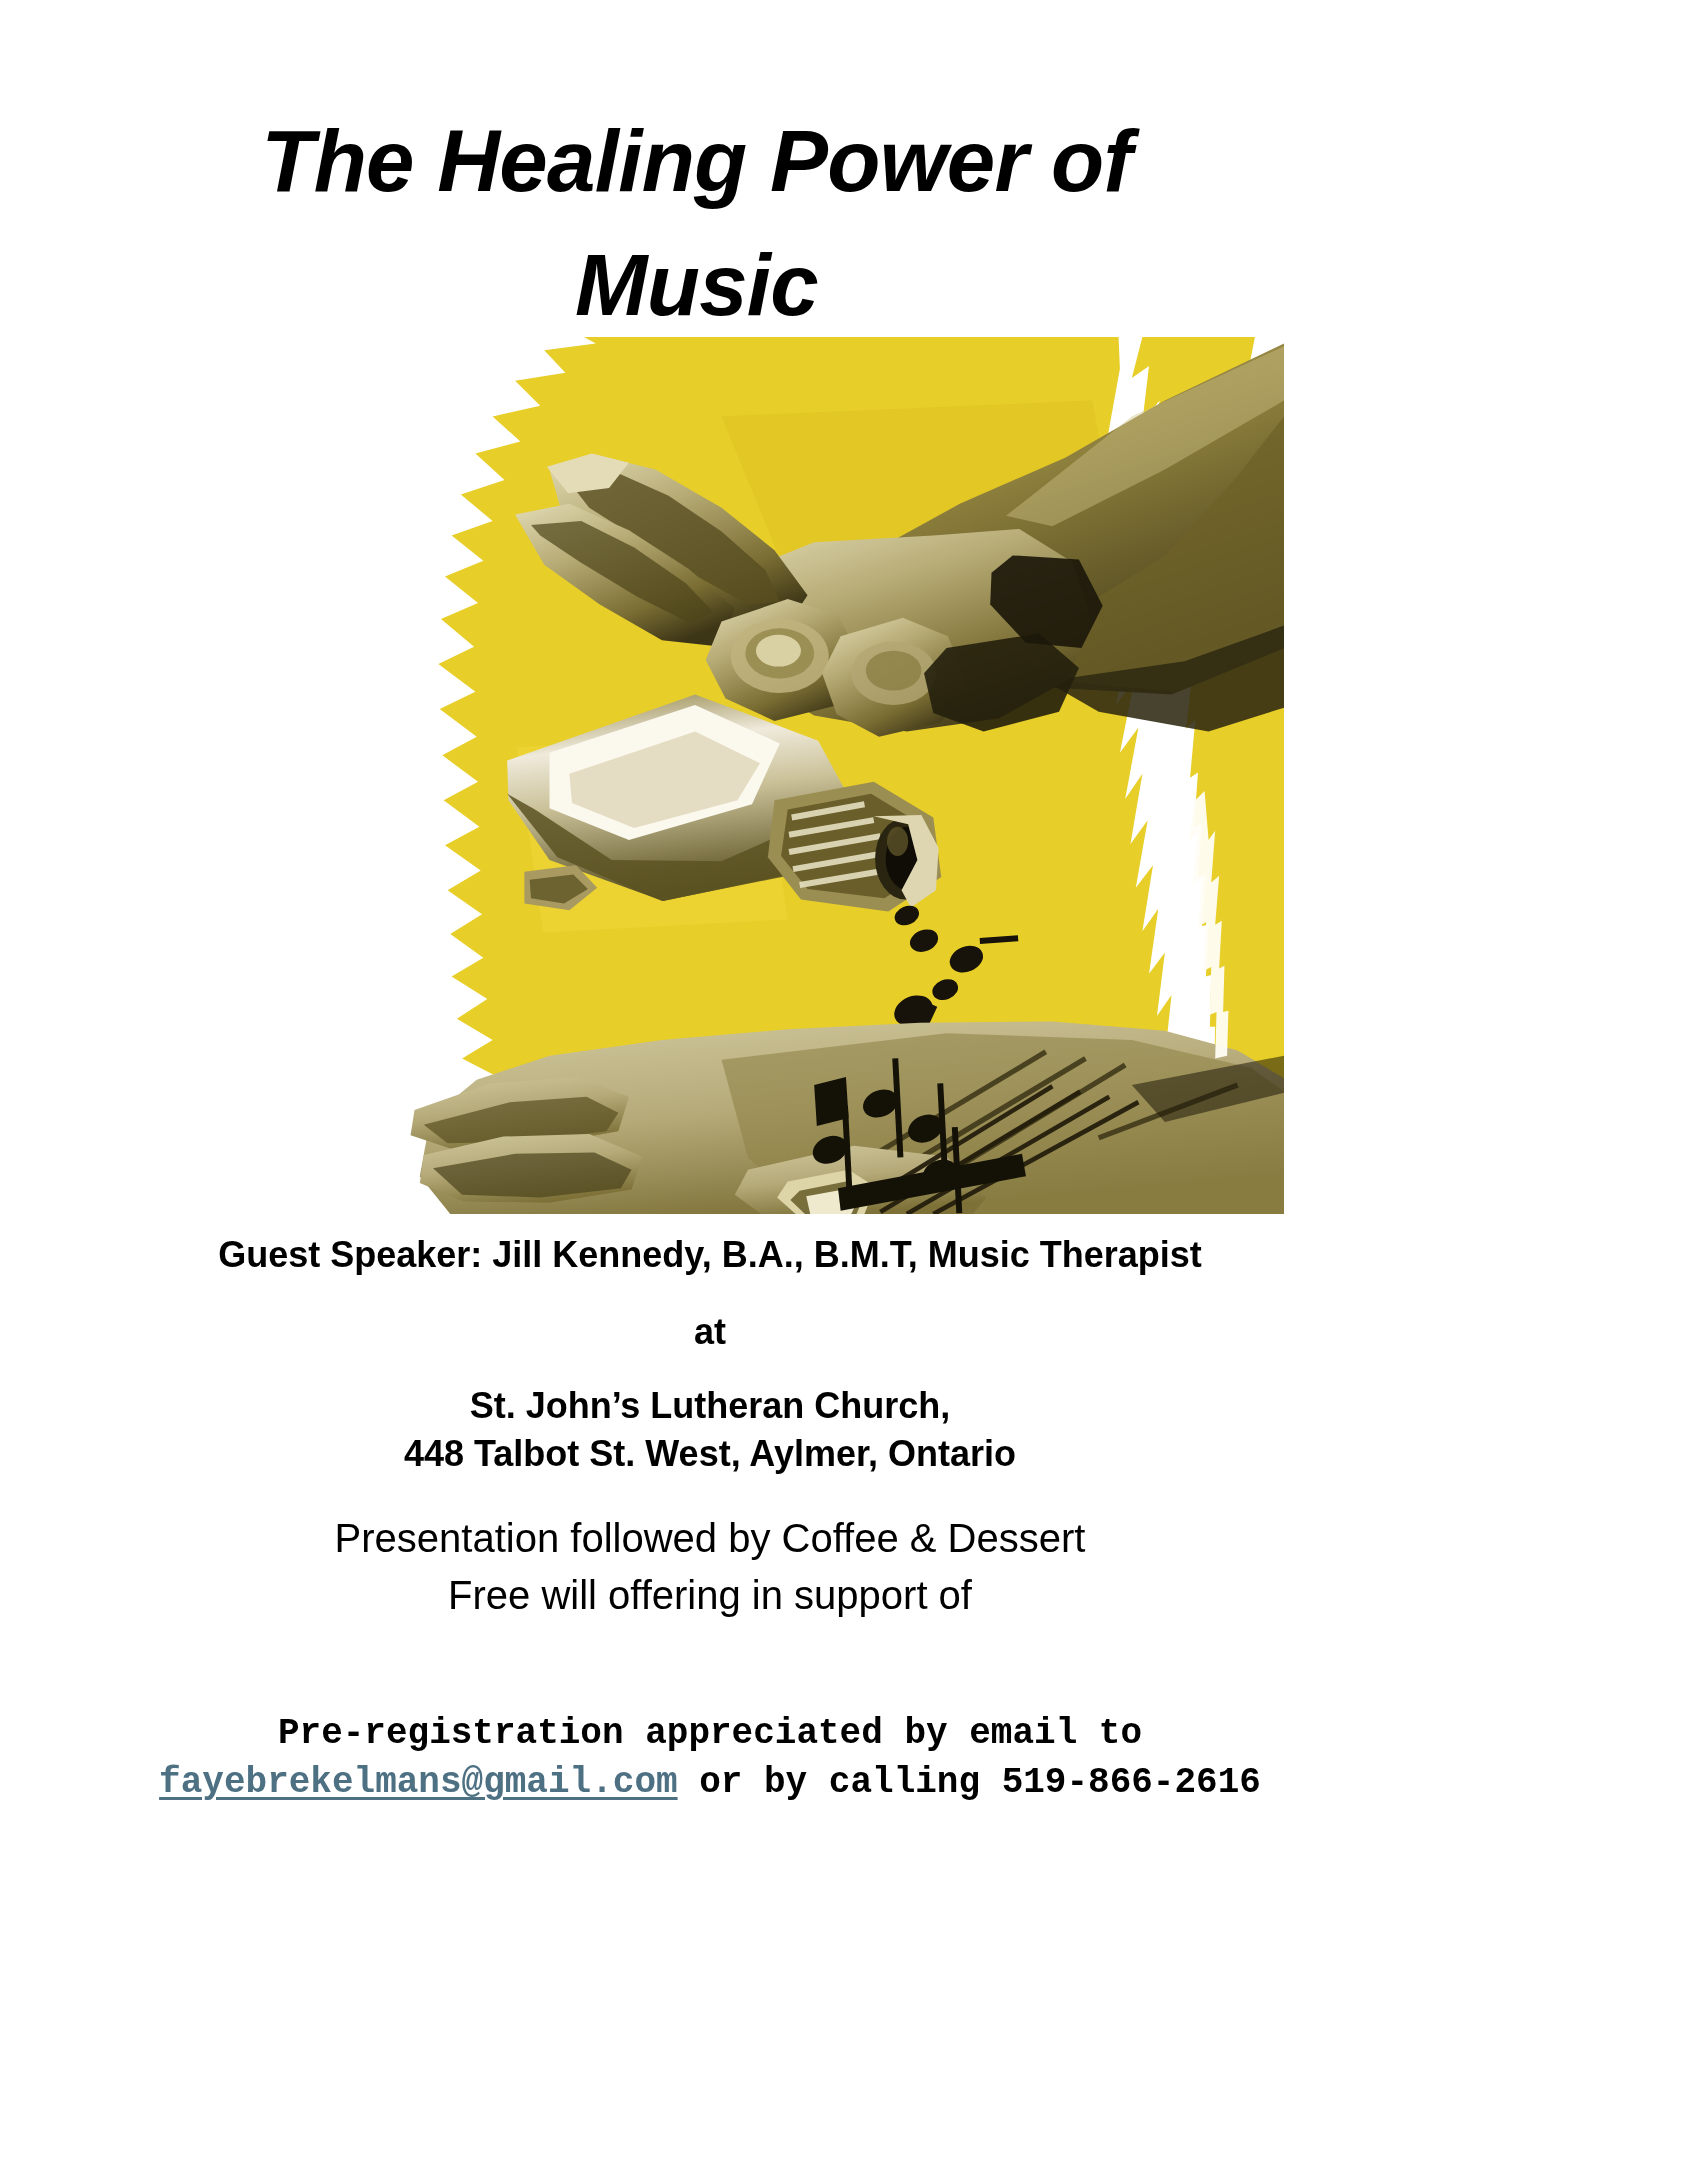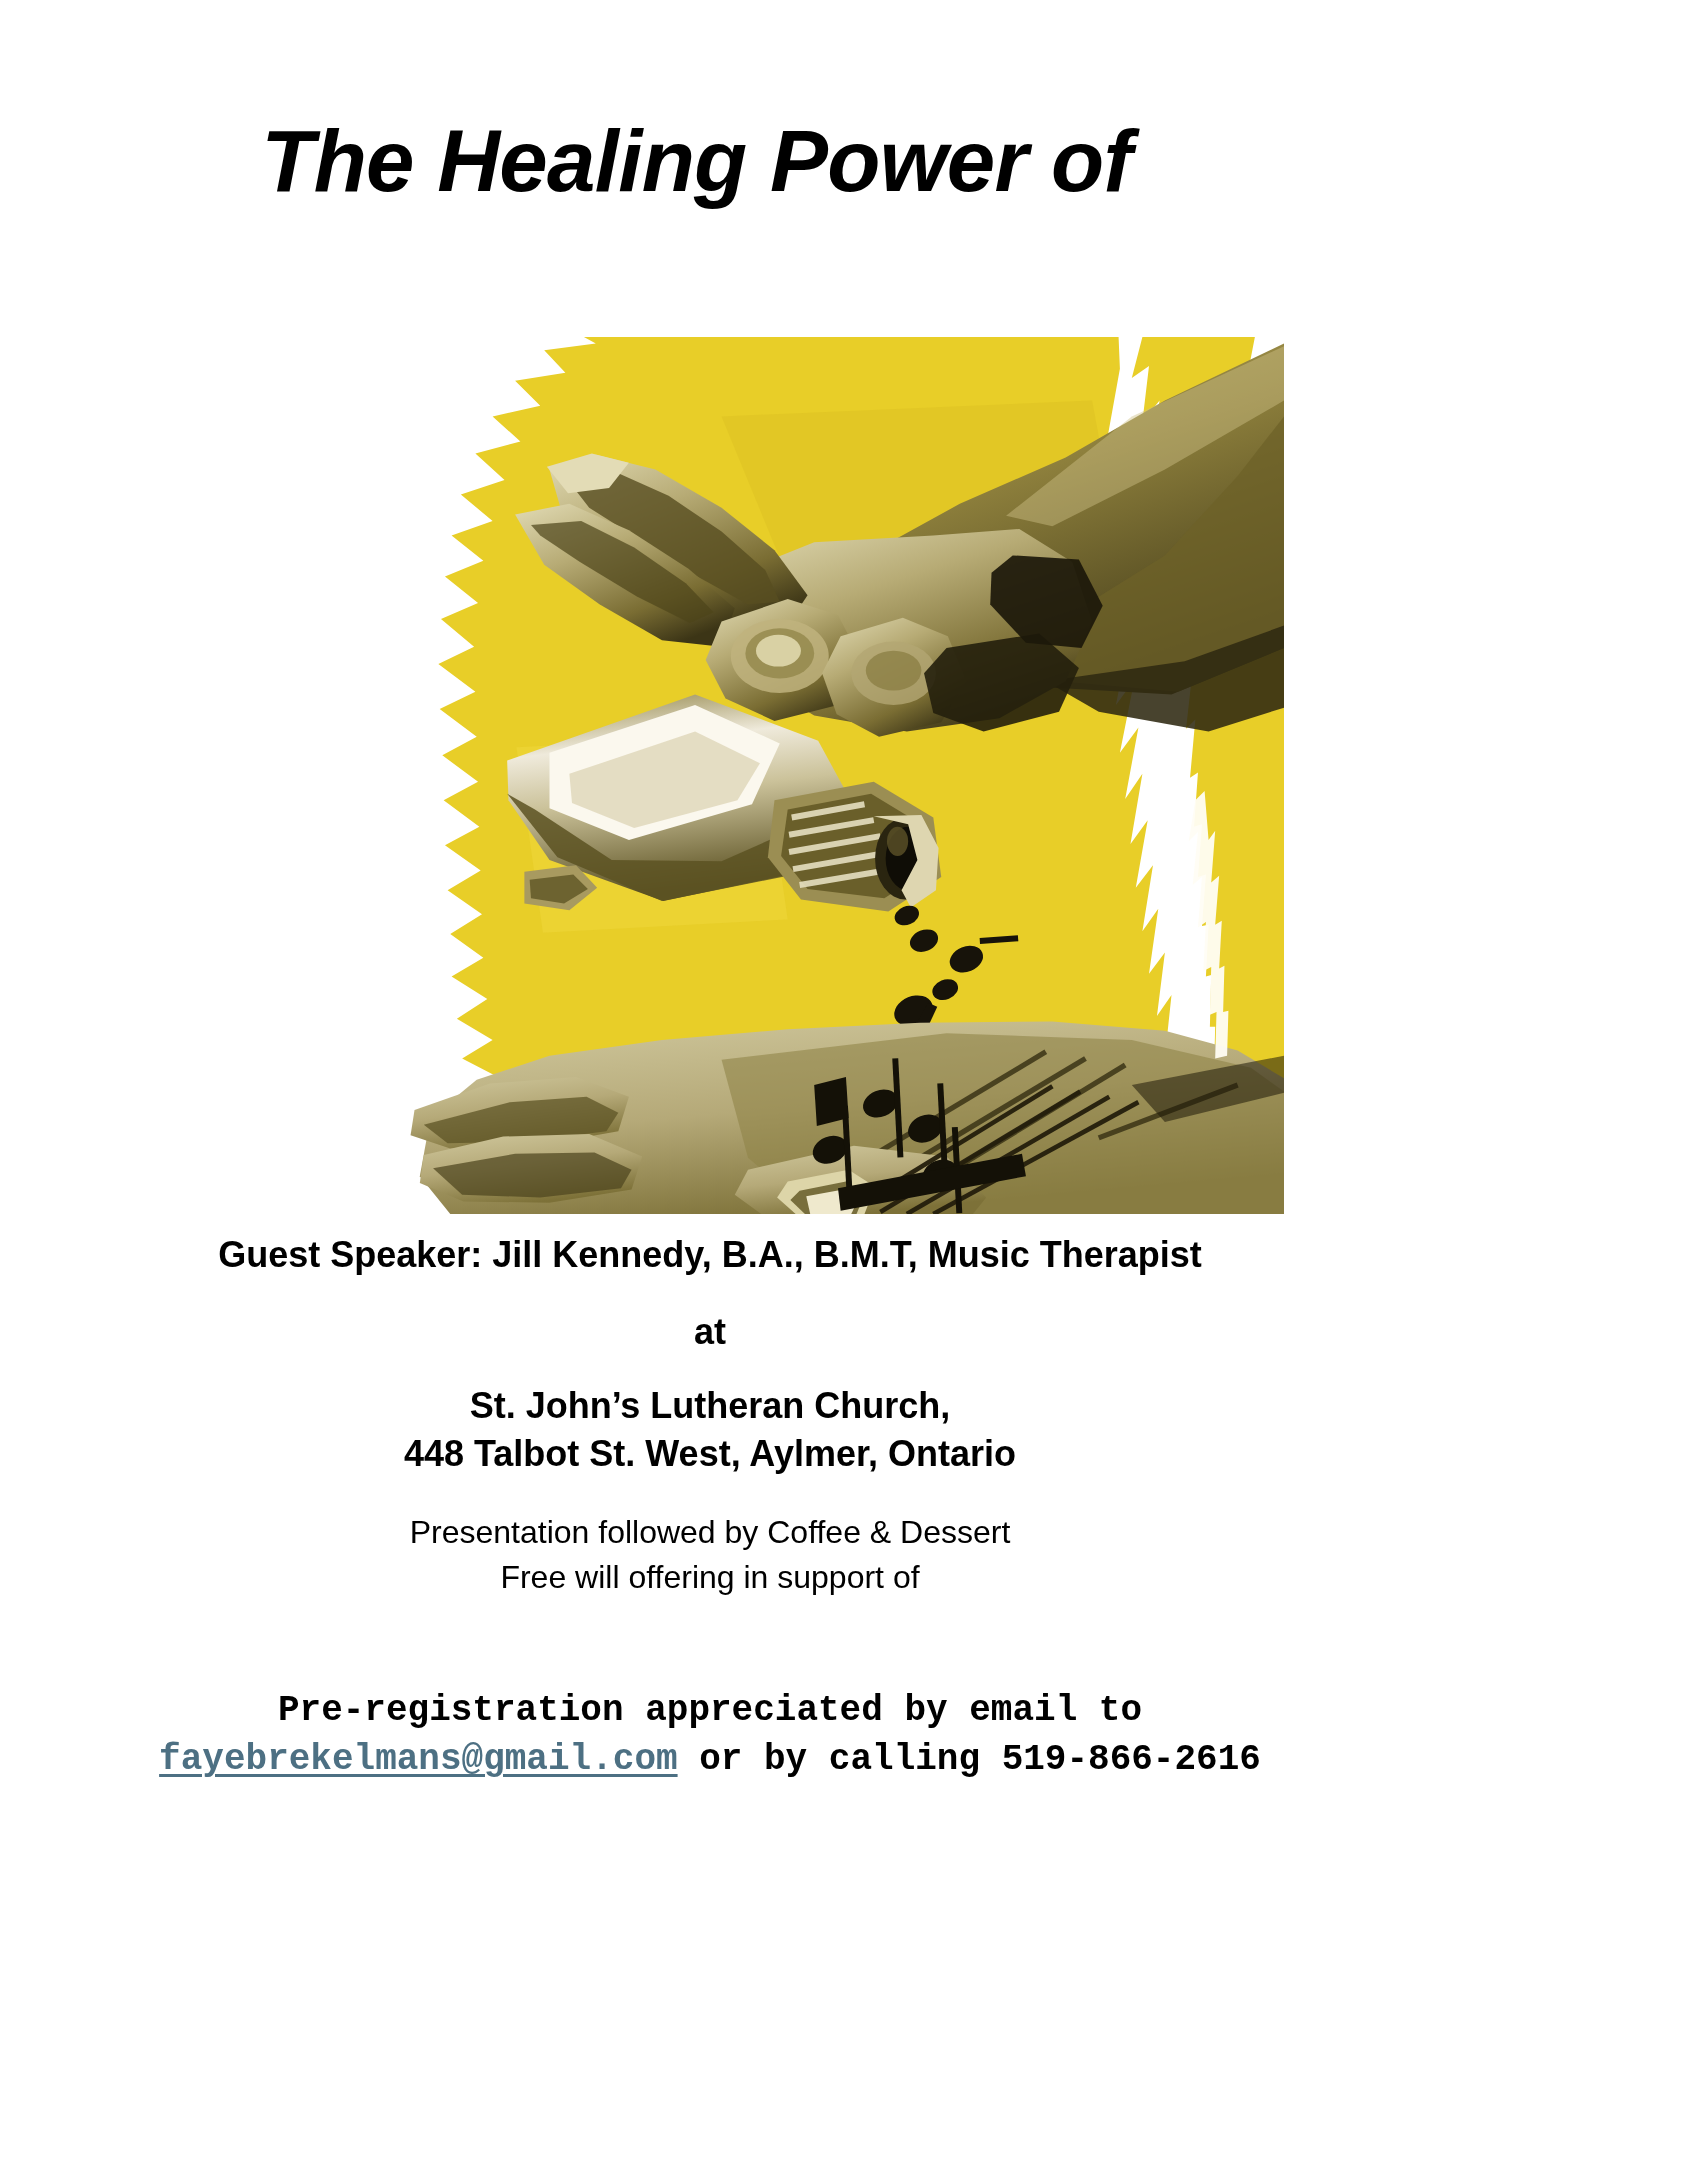--- a/index.html
+++ b/index.html
@@ -69,21 +69,21 @@
     font-size: 36px;
     line-height: 1.33;
     color: #000000;
     white-space: nowrap;
   }
   .l-bold.tight { line-height: 1.30; }
 
   .l-reg {
     font-family: "Liberation Sans", sans-serif;
     font-weight: normal;
-    font-size: 32px;
+    font-size: 40px;
     line-height: 1.42;
     color: #000000;
     white-space: nowrap;
   }
 
   .sup {
     font-size: 0.62em;
     vertical-align: super;
     line-height: 0;
   }
@@ -109,20 +109,21 @@
   }
   .after-email { color: #000000; }
 </style>
 </head>
 <body>
 
 <div class="page">
 
   <div class="title-block">
     <div class="title-line">The Healing Power of</div>
+    <div class="title-line">Music</div>
   </div>
 
   <div class="art-wrap">
     <svg class="art-svg" viewBox="0 0 1410 1325" preserveAspectRatio="none">
       <defs>
         <linearGradient id="armGrad" x1="0" y1="0" x2="0.4" y2="1">
           <stop offset="0%" stop-color="#b3a35c"></stop>
           <stop offset="45%" stop-color="#8d7f3c"></stop>
           <stop offset="100%" stop-color="#4a421c"></stop>
         </linearGradient>

